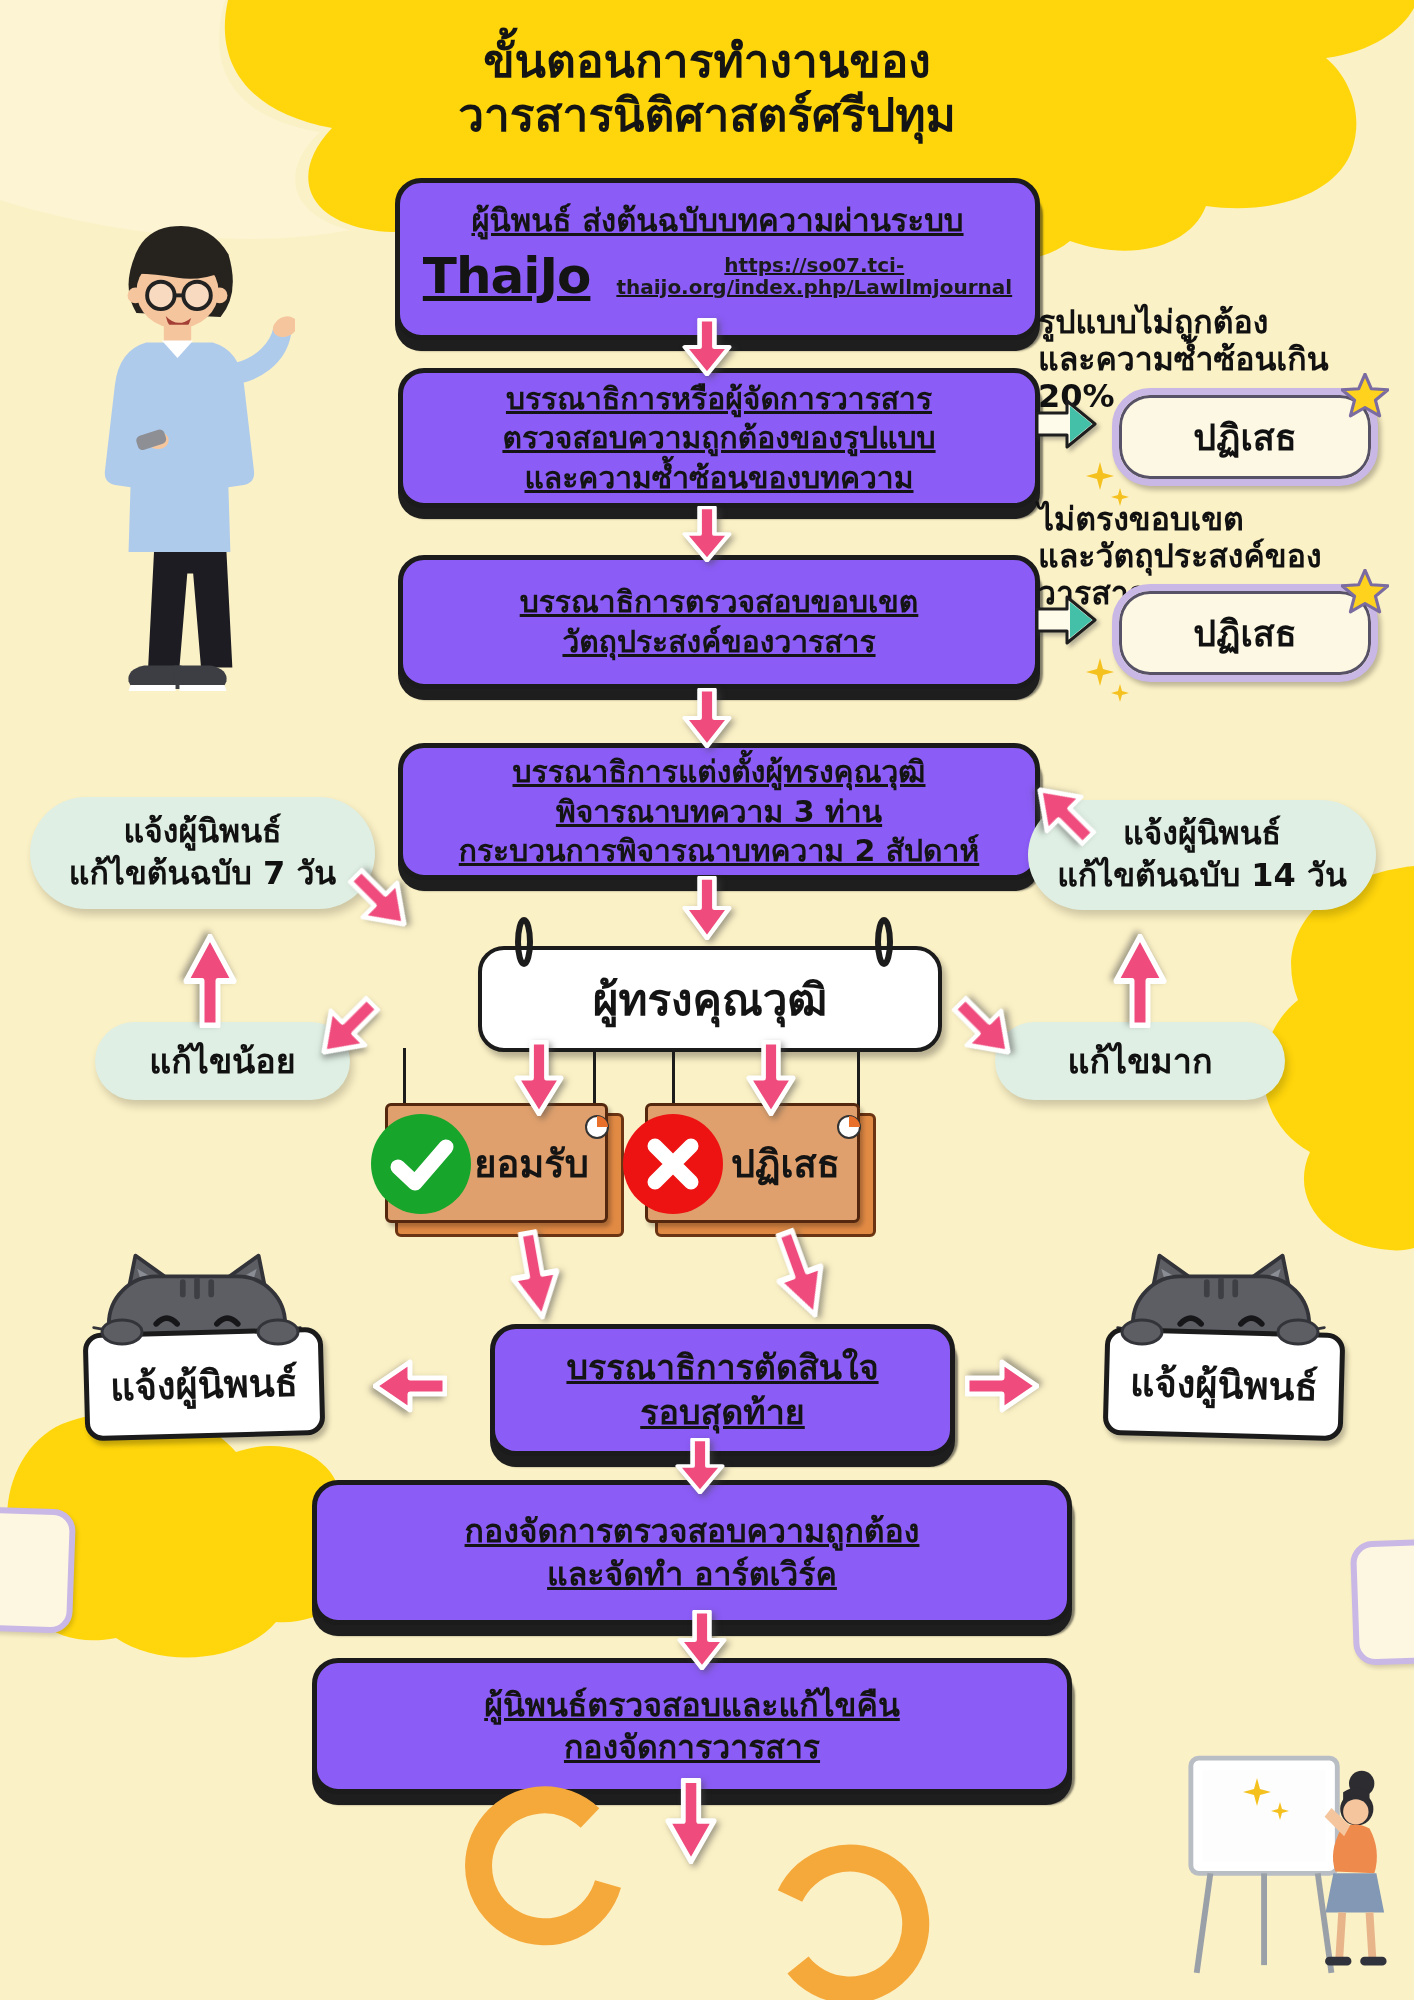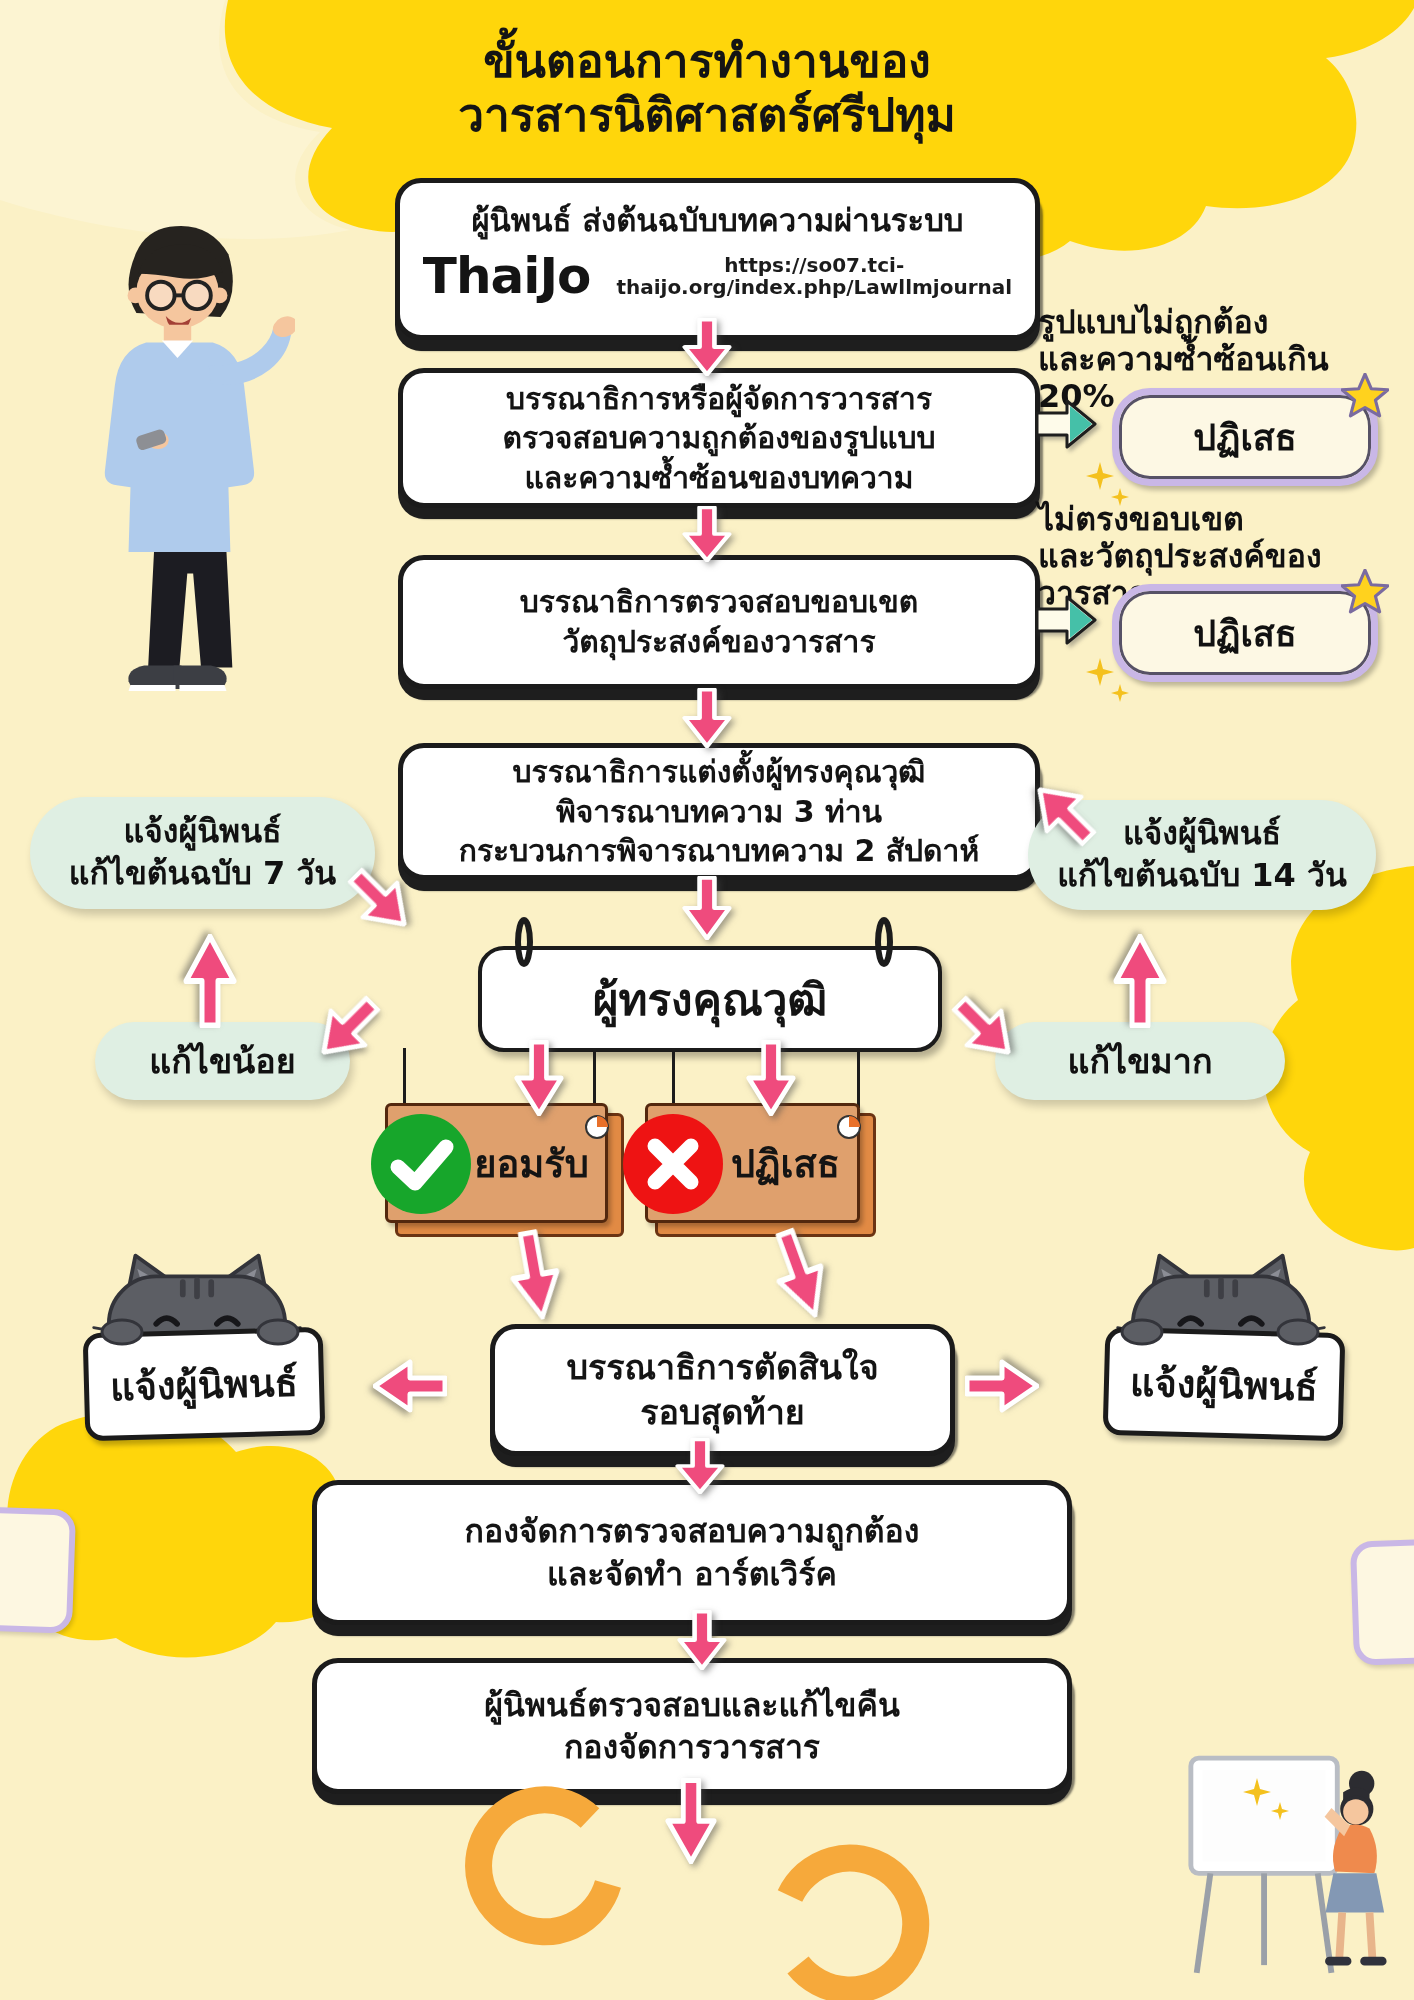--- a/index.html
+++ b/index.html
@@ -5,24 +5,24 @@
   html,body{margin:0;padding:0;background:#e8e4d8;}
   #canvas{position:relative;width:1414px;height:2000px;overflow:hidden;background:#FBF1C6;
           font-family:"DejaVu Sans","Liberation Sans",sans-serif;color:#141414;}
   .abs{position:absolute;}
   svg{display:block;}
 
   
   .title{left:250px;top:34px;width:914px;text-align:center;font-size:46px;font-weight:900;line-height:1.18;color:#141414;}
 
   
-  .stepbox{background:#ffffff;border:5px solid #1b1b1b;border-radius:26px;
+  .stepbox{background:#8b5cf6;border:5px solid #1b1b1b;border-radius:26px;
            box-shadow:0 11px 0 #1e1e1e, 3px 11px 2px rgba(30,30,30,.55);
            display:flex;flex-direction:column;align-items:center;justify-content:center;
-           text-align:center;font-weight:800;}
+           text-align:center;font-weight:800;text-decoration:underline;}
   .stepbox .ln{display:block;font-size:30px;line-height:1.32;}
   .box1{left:395px;top:178px;width:635px;height:142px;justify-content:flex-start;padding-top:10px;}
   .box1 .head{font-size:31px;font-weight:800;margin-top:2px;}
   .brandrow{display:flex;align-items:center;justify-content:space-between;gap:26px;margin-top:2px;}
   .brand{font-size:50px;font-weight:900;letter-spacing:-1px;}
   .url{font-size:20px;font-weight:700;line-height:1.12;text-align:center;color:#1c1c1c;}
   .box2{left:398px;top:368px;width:632px;height:130px;}
   .box3{left:398px;top:555px;width:632px;height:124px;}
   .box4{left:398px;top:743px;width:632px;height:127px;}
   .box5{left:490px;top:1324px;width:455px;height:122px;}

